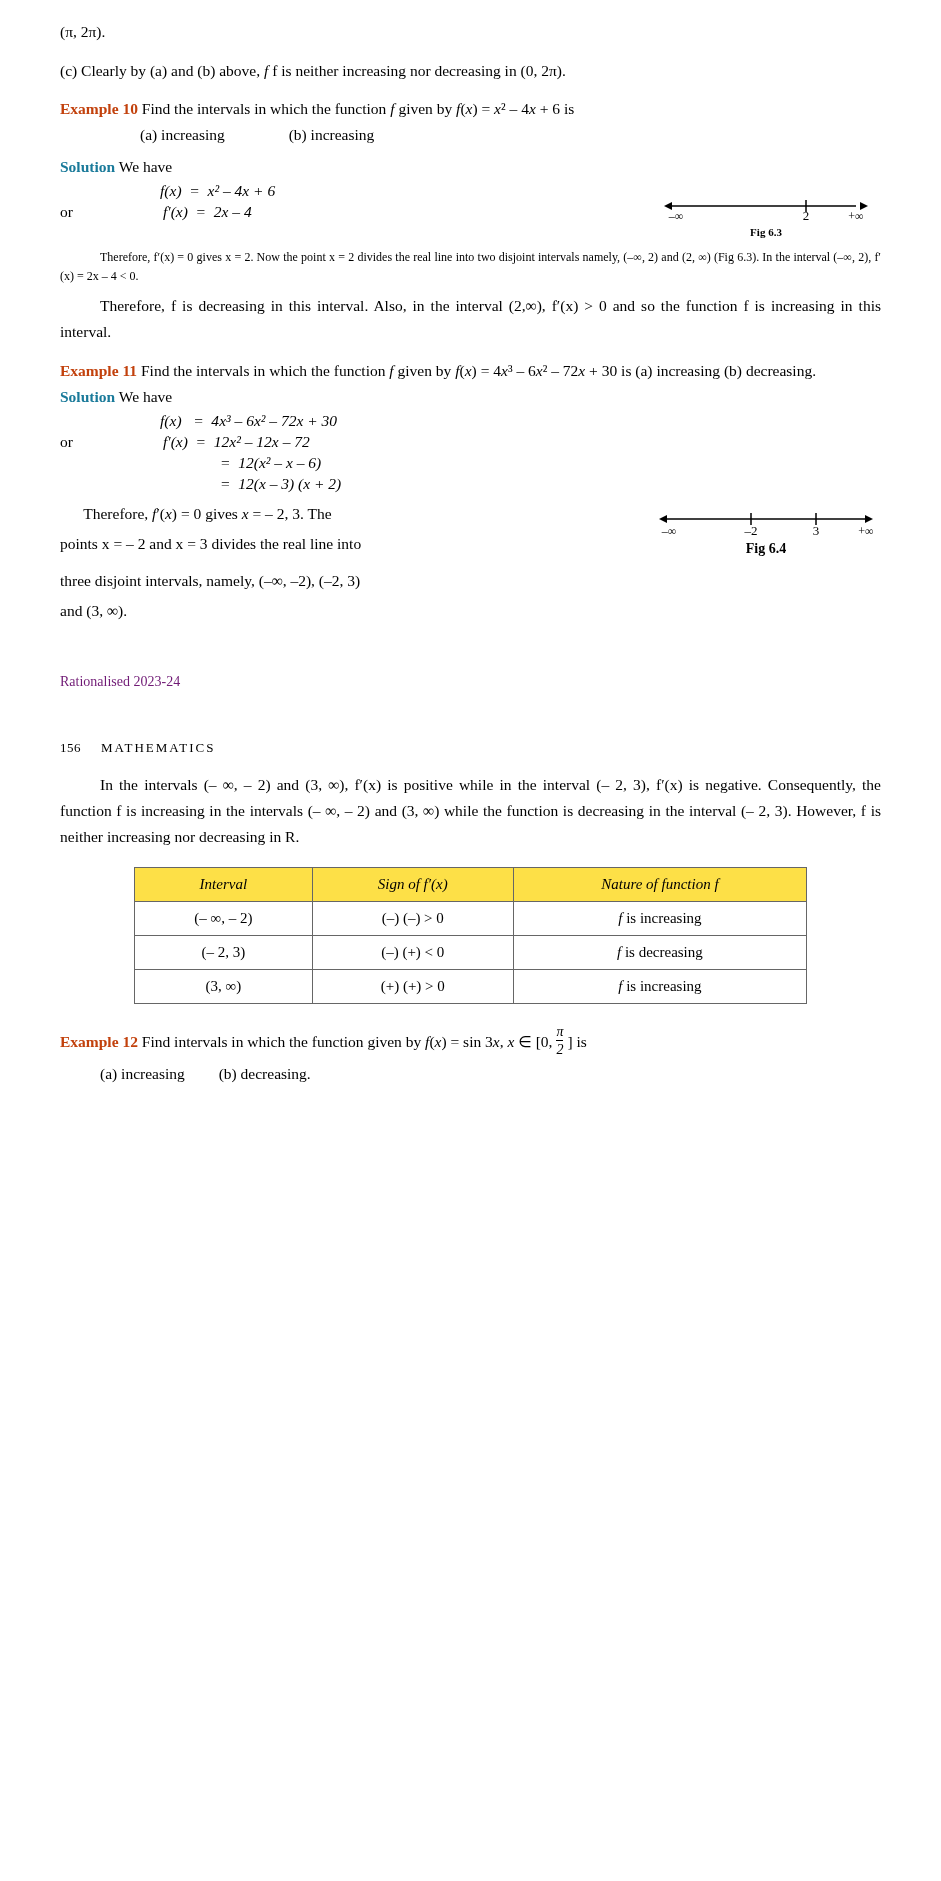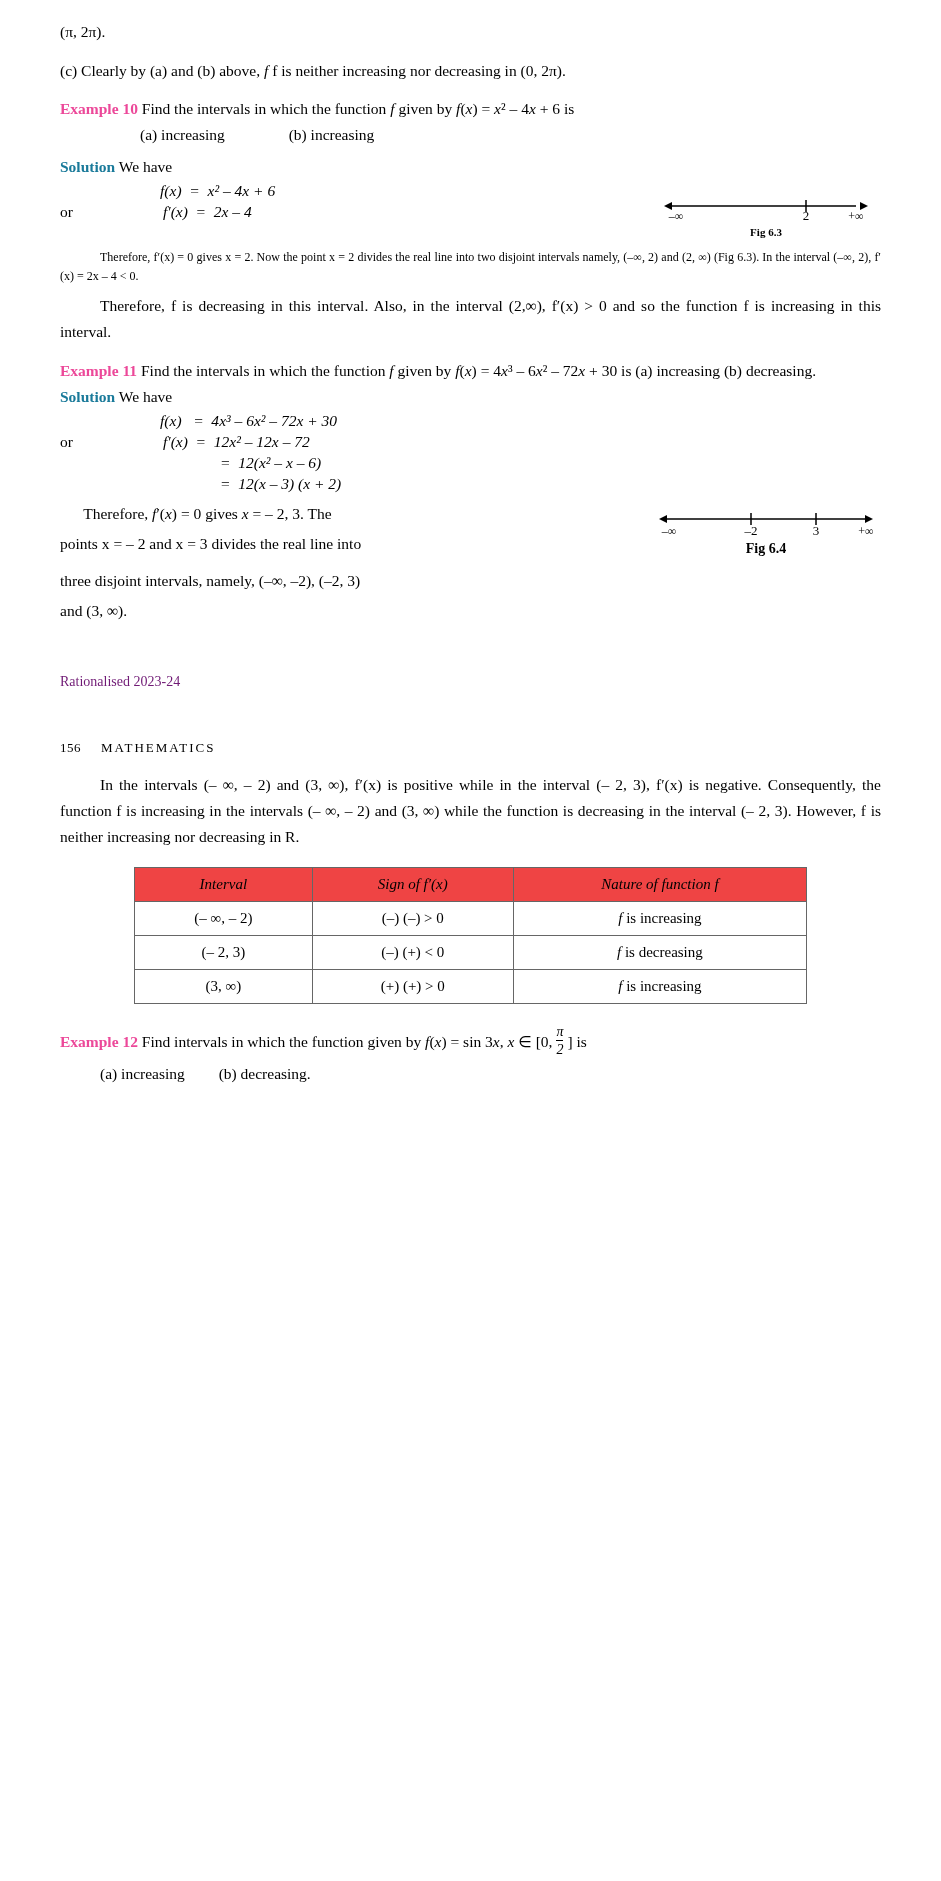--- a/index.html
+++ b/index.html
@@ -10,21 +10,21 @@
       color: #000;
       width: 941px;
       padding: 0;
     }
     .page {
       width: 941px;
       padding: 20px 60px 30px 60px;
       background: #fff;
     }
     .example-label {
-      color: #ec4899;
+      color: #c2410c;
       font-weight: bold;
     }
     .solution-label {
       color: #1a7a9a;
       font-weight: bold;
     }
     p {
       text-align: justify;
       line-height: 1.6;
       margin-bottom: 10px;
@@ -40,21 +40,21 @@
       border-collapse: collapse;
       font-size: 15px;
     }
     table th, table td {
       border: 1px solid #666;
       padding: 8px 16px;
       text-align: center;
       vertical-align: middle;
     }
     table th {
-      background: #ef4444;
+      background: #fde047;
       font-weight: normal;
       font-style: italic;
     }
     .content-area {
       position: relative;
       z-index: 1;
     }
   </style>
 </head>
 <body>

